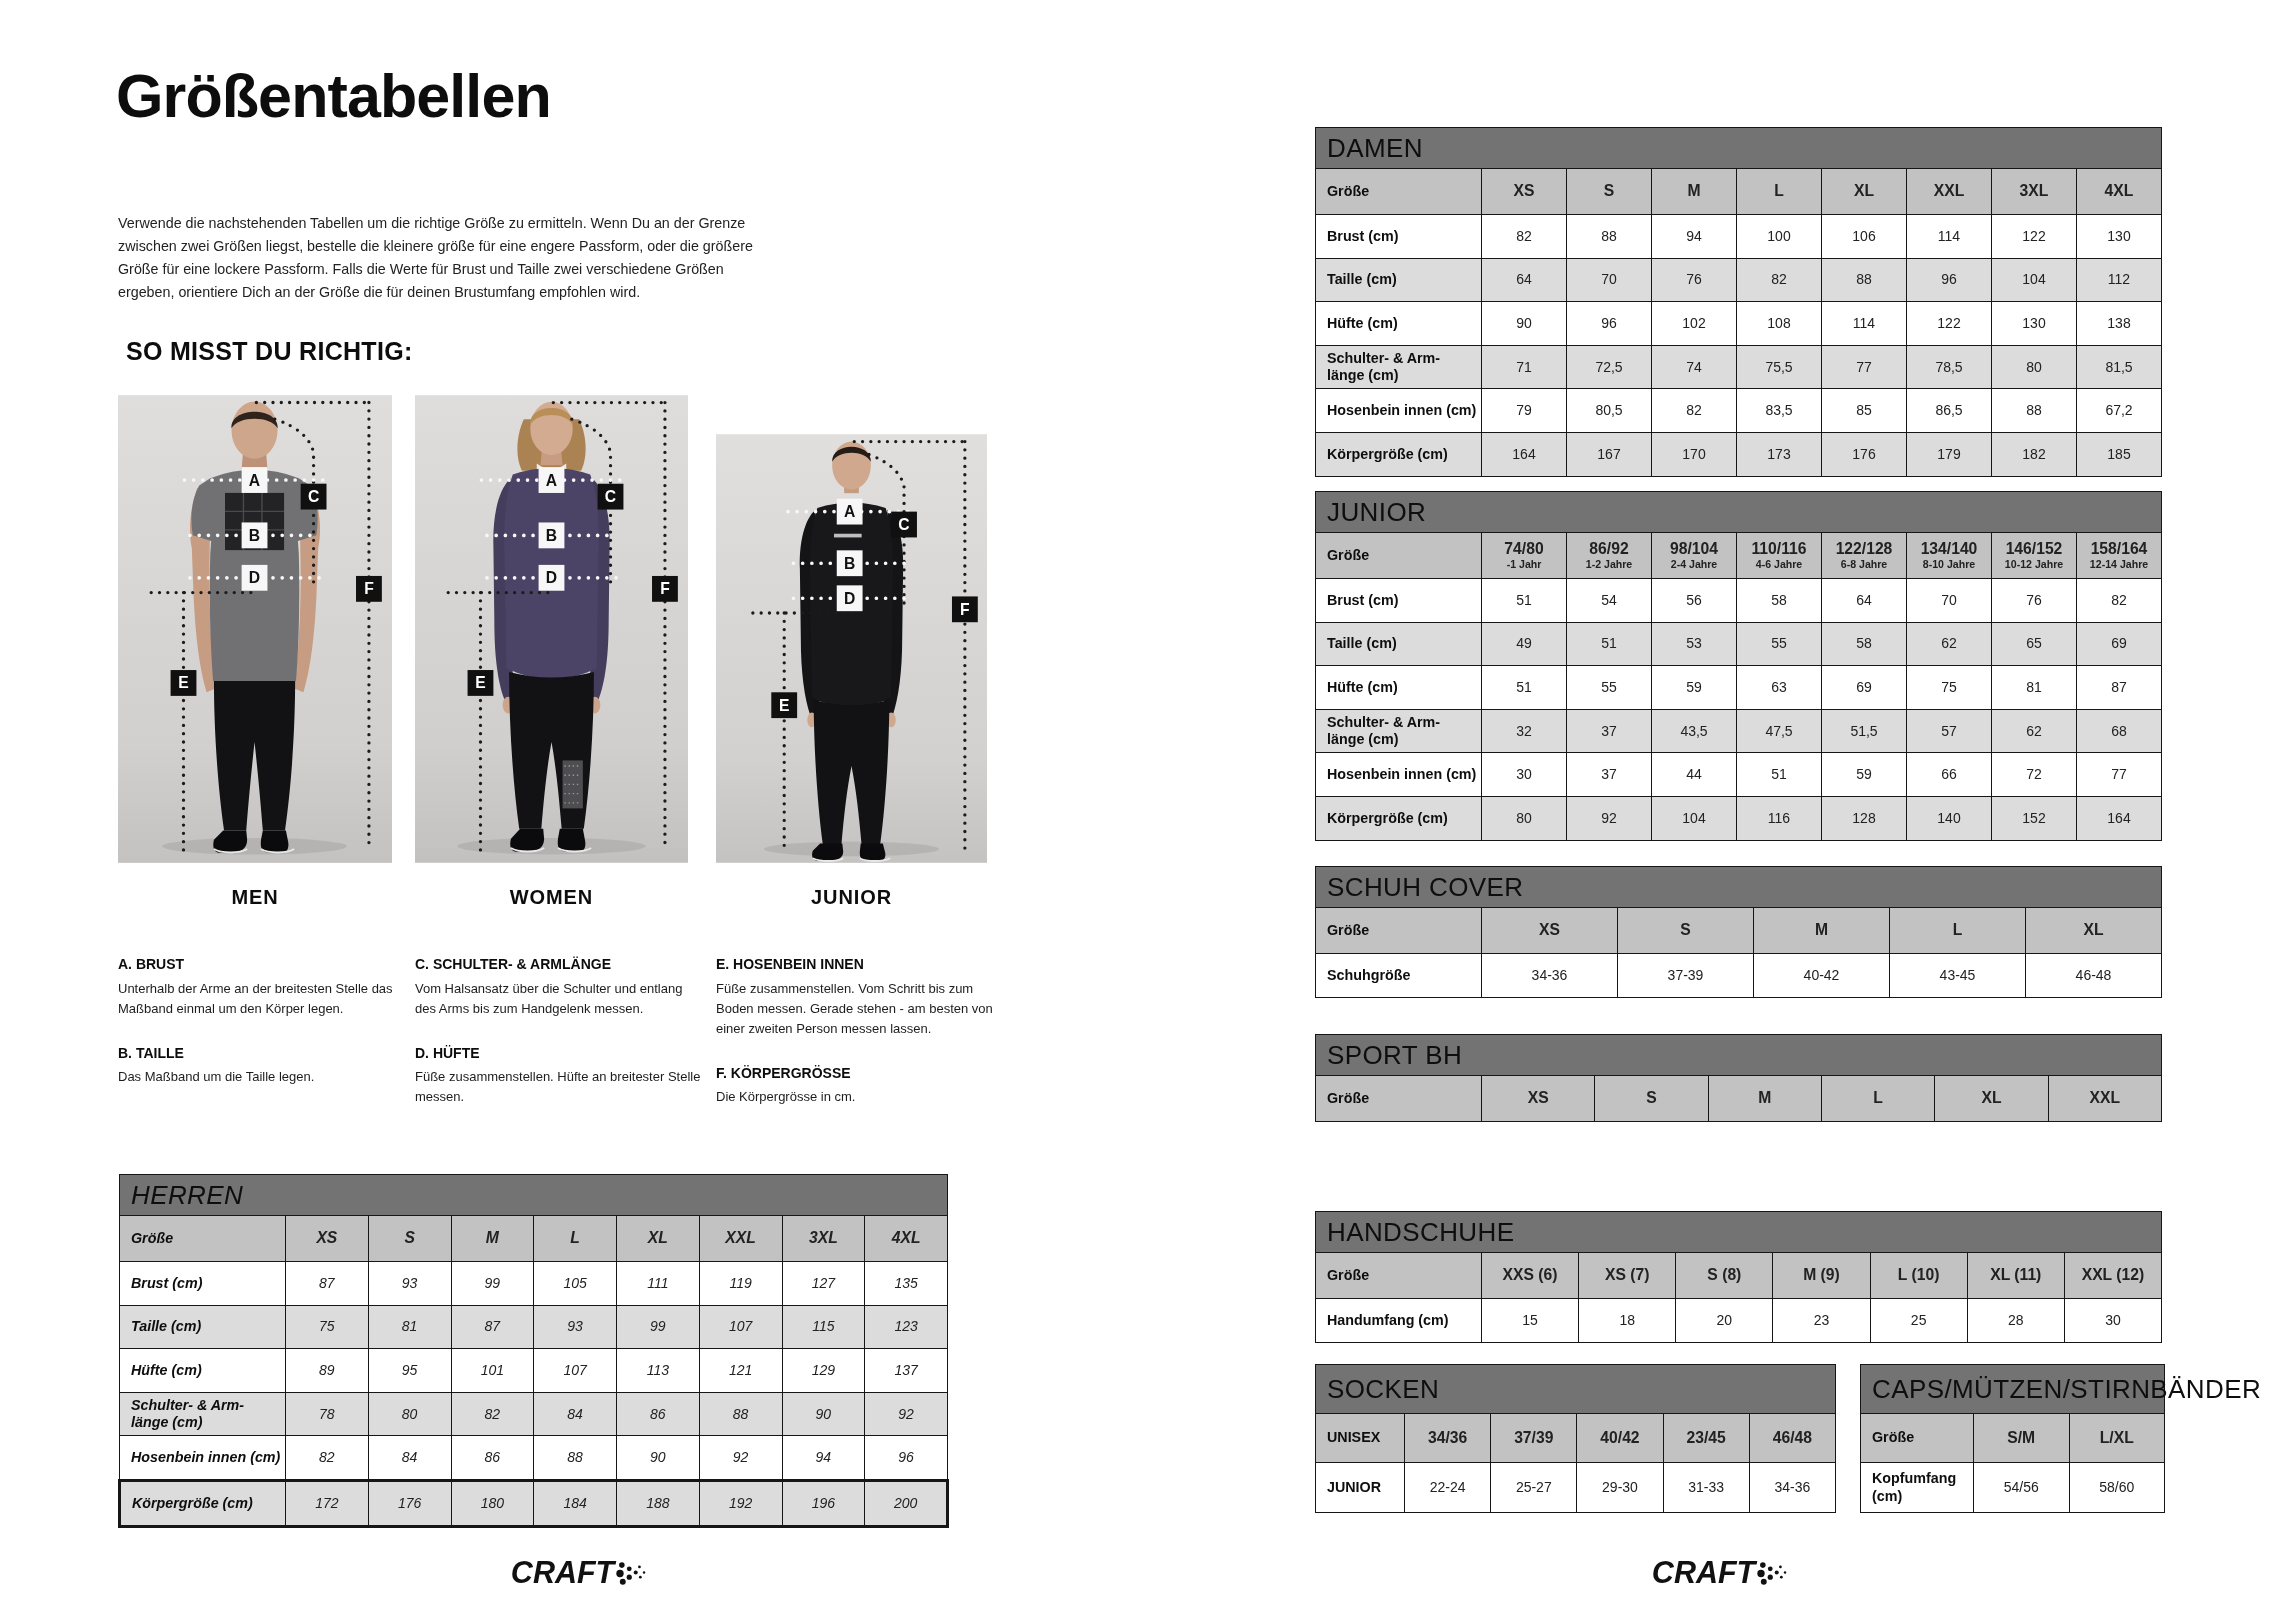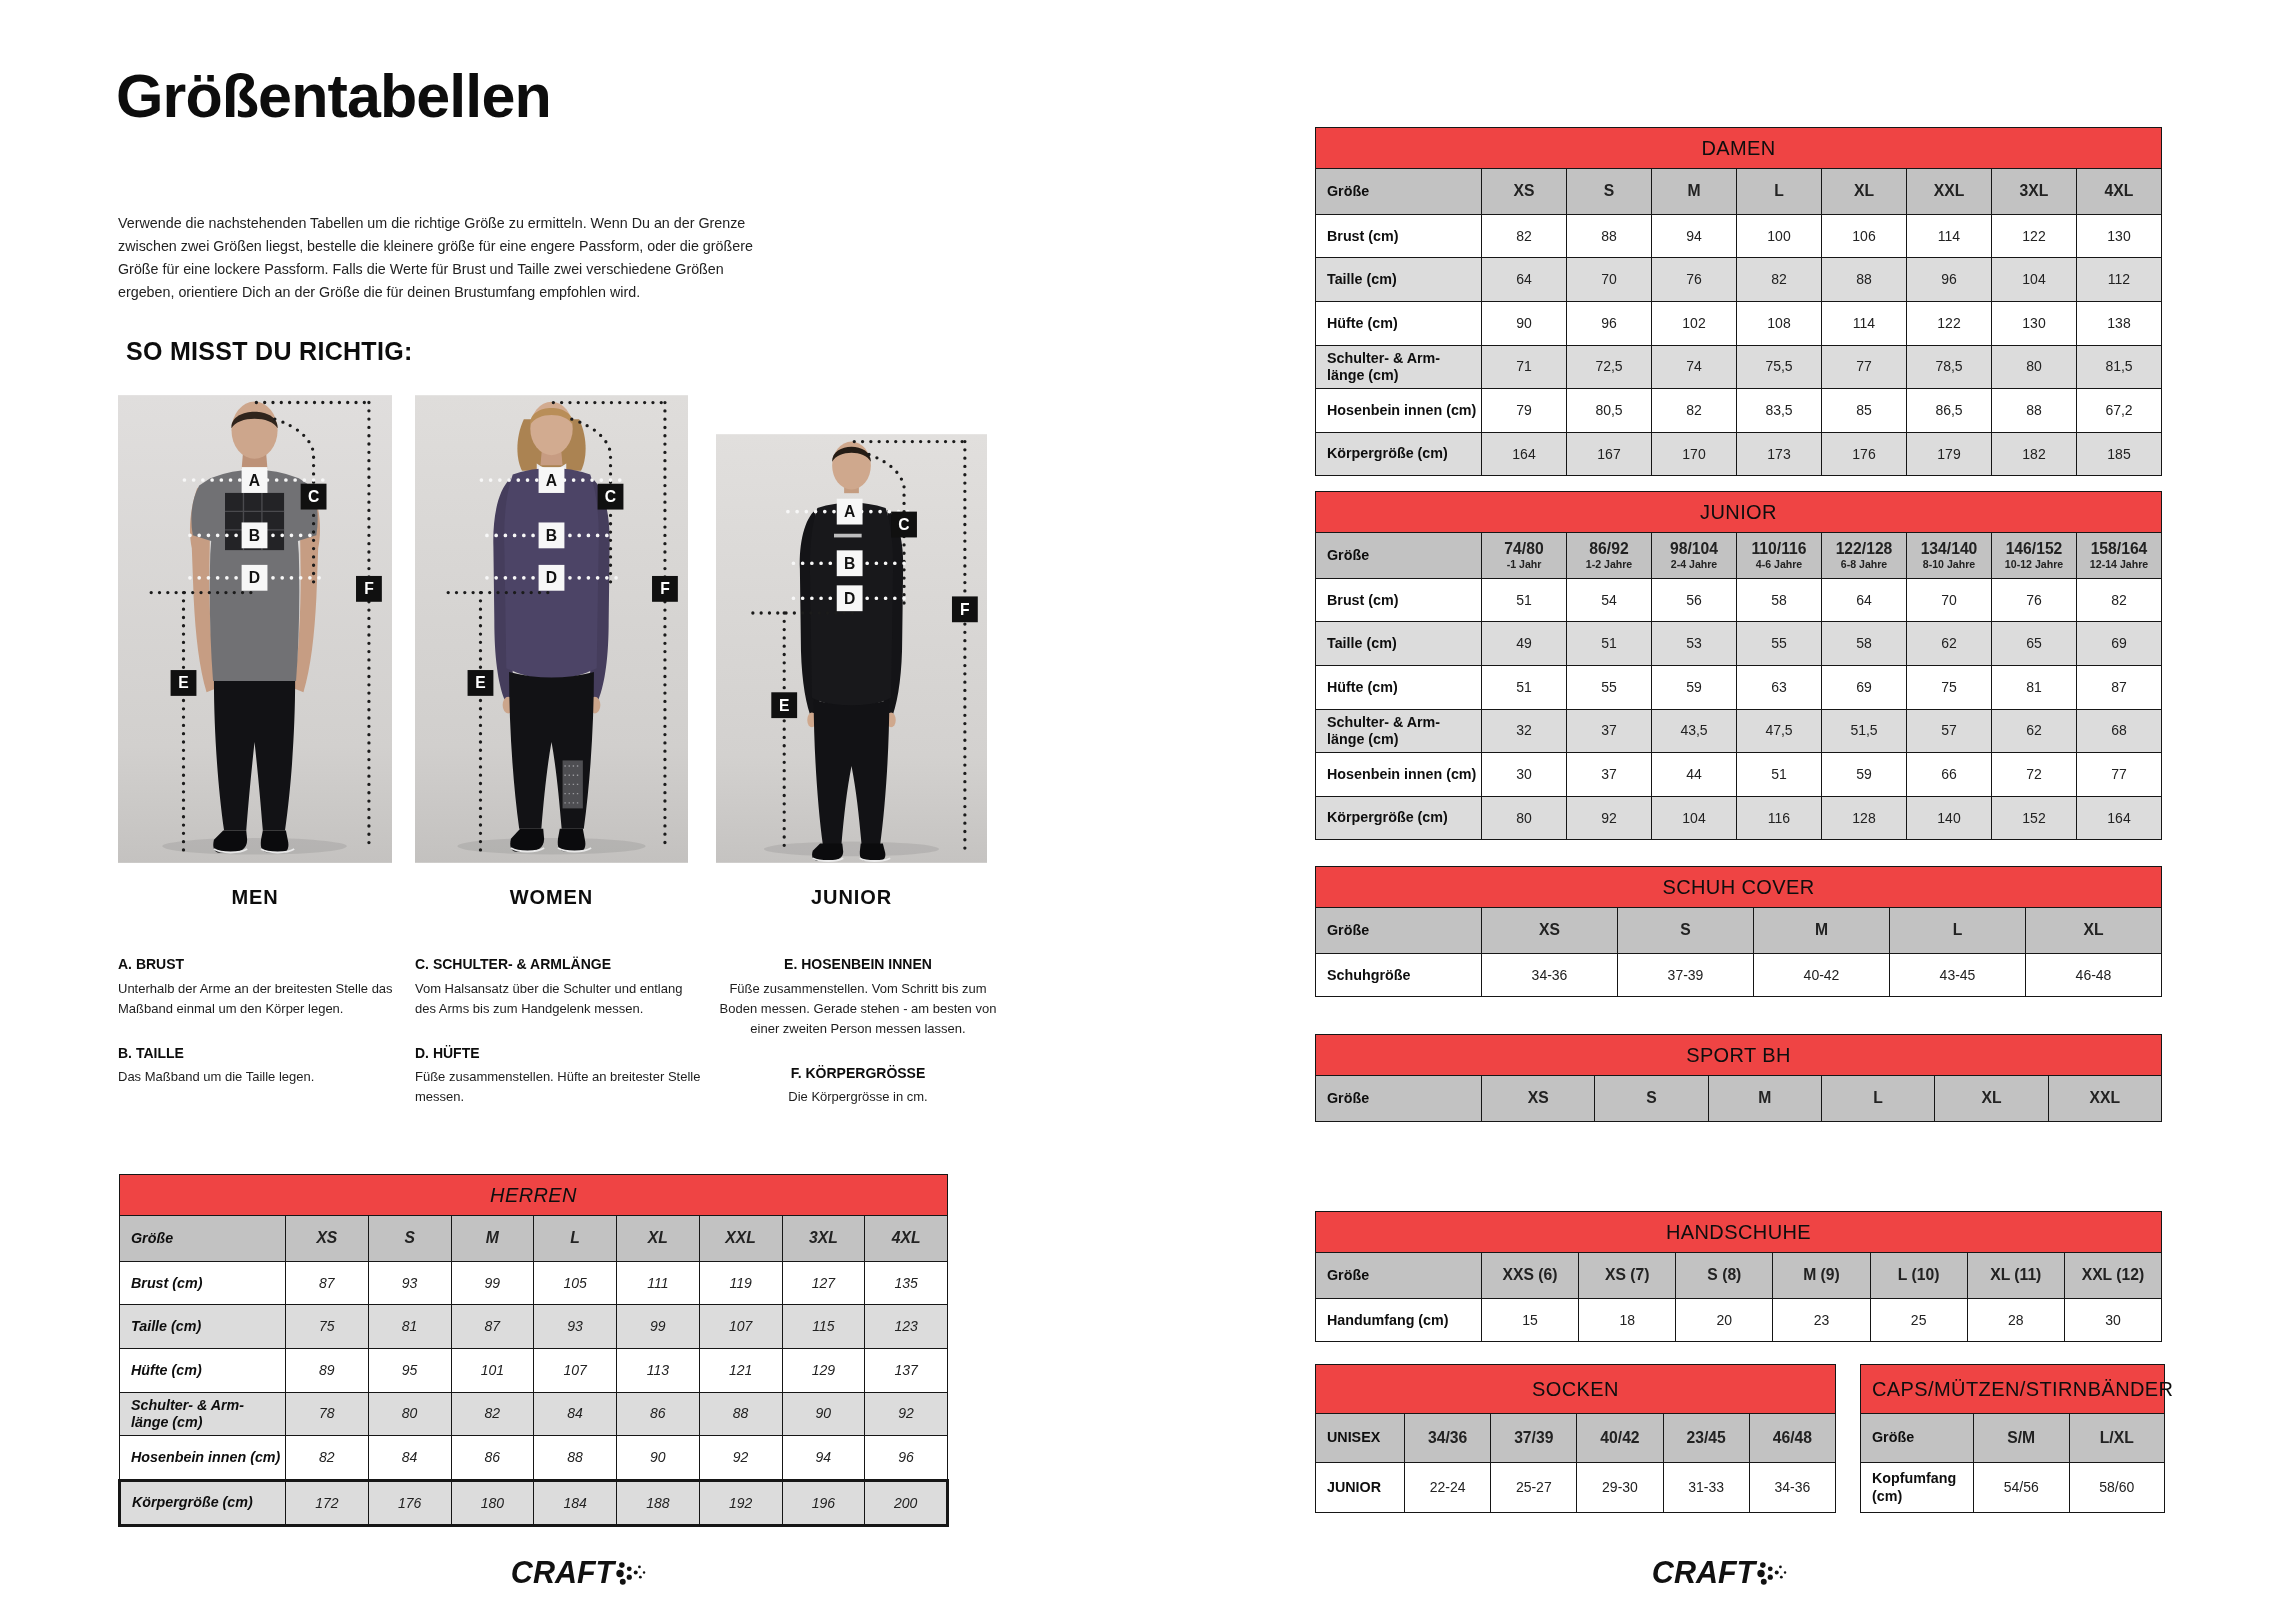--- a/index.html
+++ b/index.html
@@ -22,31 +22,31 @@
 
   .dotw{stroke:#f7f7f7;stroke-width:4;stroke-dasharray:0 10;stroke-linecap:round;fill:none;}
   .dotb{stroke:#1b1b1b;stroke-width:3.6;stroke-dasharray:0 9;stroke-linecap:round;fill:none;}
   .mk rect{fill:#f7f7f7;}
   .mk text{fill:#111;font-size:17px;font-weight:bold;text-anchor:middle;font-family:"Liberation Sans",sans-serif;}
   .mk-dark rect{fill:#101010;}
   .mk-dark text{fill:#fff;}
 
   
   .ins-col{position:absolute;top:956px;}
-  .ins-col1{left:118px;width:277px;} .ins-col2{left:415px;width:288px;} .ins-col3{left:716px;width:284px;text-align:center;}
+  .ins-col1{left:118px;width:277px;} .ins-col2{left:415px;width:288px;} .ins-col3{left:716px;width:284px;}
   .ins-block{margin:0 0 26px 0;}
   .ins-block h3{margin:0 0 6.5px 0;font-size:14px;font-weight:bold;color:#0d0d0d;}
   .ins-block p{margin:0;font-size:13px;line-height:1.55;color:#1d1d1d;}
 
   
   .size-table{position:absolute;border-collapse:collapse;table-layout:fixed;background:#fff;}
   .size-table td{border:1.4px solid var(--border_black,#161616);text-align:center;
                  font-size:14px;color:#222;padding:2.8px 3.7px;line-height:1.2;}
-  .size-table .t-title td{text-align:center;font-size:20px;letter-spacing:0.4px;color:#0e0e0e;
-                          padding:4.6px 11px;height:31px;background:#ef4444;}
+  .size-table .t-title td{text-align:left;font-size:26px;letter-spacing:0.4px;color:#0e0e0e;
+                          padding:4.6px 11px;height:31px;background:#737373;}
   .size-table .t-head td{background:var(--header_gray,#c2c2c2);font-weight:bold;font-size:15.7px;height:39px;}
   .size-table td.lbl{text-align:left;padding-left:11px;font-weight:bold;font-size:14.3px;color:#0e0e0e;}
   .size-table .t-row td{height:37px;}
   .size-table .t-row.alt td{background:var(--row_gray,#dcdcdc);}
   .size-table .t-row.thick td{border-top-width:3.2px;border-bottom-width:3.2px;}
   .size-table .t-row.thick td:first-child{border-left-width:3.2px;}
   .size-table .t-row.thick td:last-child{border-right-width:3.2px;}
   .size-table .sz{font-size:15.7px;font-weight:bold;line-height:1.15;}
   .size-table .age{font-size:10.6px;font-weight:bold;line-height:1.2;}
   .c-lbl{width:166px;}

